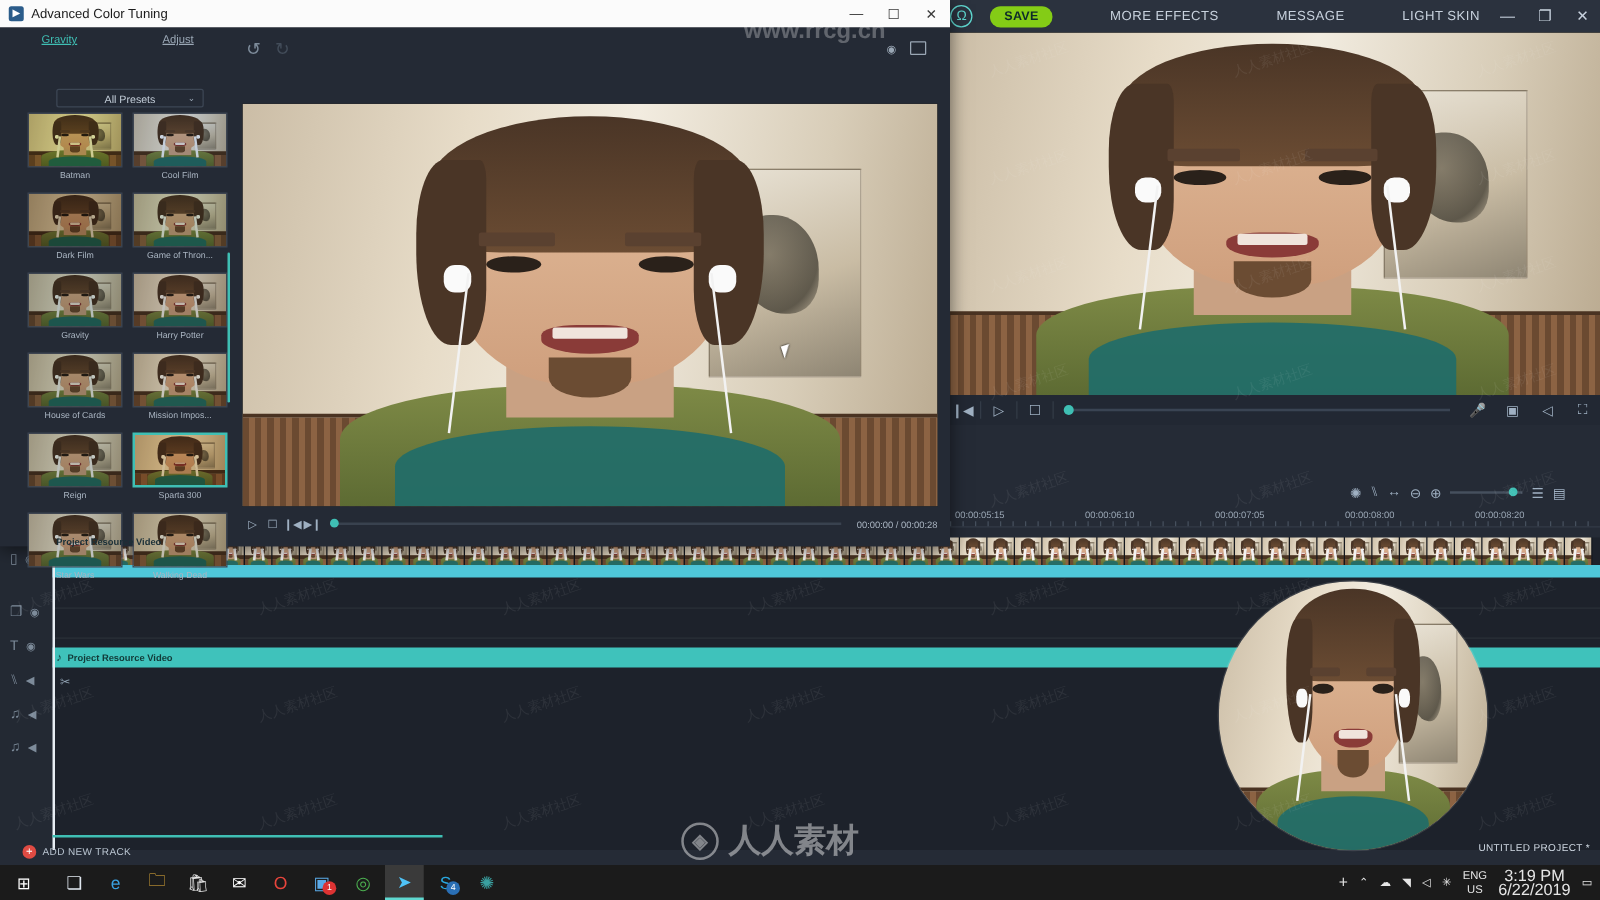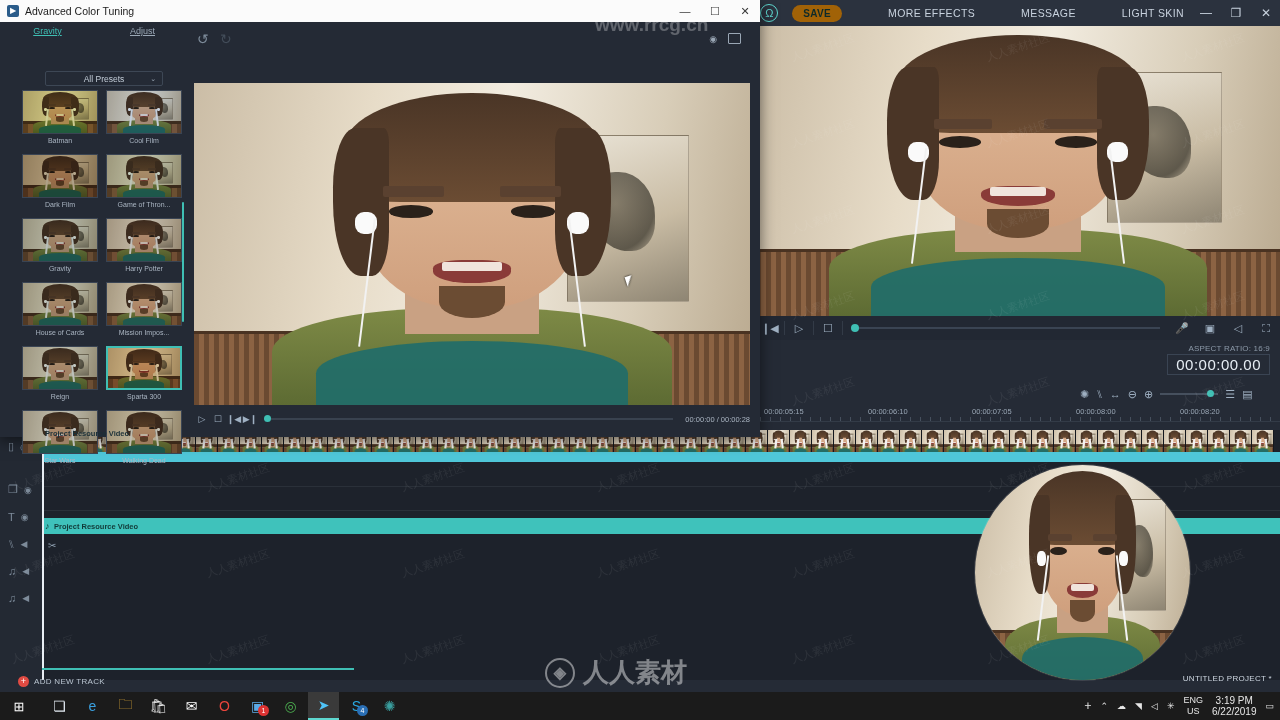--- a/index.html
+++ b/index.html
@@ -12,21 +12,21 @@
   .editor-root { position:absolute; inset:0; background:#252b36; }
 
   
   .topbar { position:absolute; left:0; top:0; width:1280px; height:26px;
     background:#2b323e; display:flex; align-items:center; }
   .topbar-right { position:absolute; right:6px; top:0; height:26px;
     display:flex; align-items:center; gap:14px; }
   .logo-circ { width:18px; height:18px; border-radius:50%;
     border:1.5px solid #5fd8d0; display:flex; align-items:center;
     justify-content:center; color:#5fd8d0; font-size:11px; }
-  .save-btn { background:#a16207; color:#0d2a2a; font-size:10px; font-weight:bold;
+  .save-btn { background:#84cc16; color:#0d2a2a; font-size:10px; font-weight:bold;
     padding:3px 11px; border-radius:9px; letter-spacing:.3px; }
   .tb-link { color:#c8d2de; font-size:10.5px; letter-spacing:.4px;padding-left:32px; }
   .winbtn { color:#c8d2de; font-size:12px; width:16px; text-align:center; }
 
   
   .preview-panel { position:absolute; left:756px; top:26px; width:524px; height:290px;
     background:#000; overflow:hidden; }
   .preview-img { position:absolute; inset:0; }
 
   .player-ctrl { position:absolute; left:756px; top:316px; width:524px; height:24px;
@@ -177,21 +177,21 @@
   .tb-icons { display:flex; align-items:center; gap:2px; margin-left:6px; }
   .tbi { width:31px; height:28px; display:flex; align-items:center;
     justify-content:center; font-size:14px; position:relative; }
   .tbi.active { background:#3a3a3a; border-bottom:2px solid #5fd8d0; }
   .badge { position:absolute; right:4px; bottom:4px; width:11px; height:11px;
     border-radius:50%; background:#d33; color:#fff; font-size:7px;
     display:flex; align-items:center; justify-content:center; }
   .badge.blue { background:#2a6fb5; }
   .tray { margin-left:auto; display:flex; align-items:center; gap:9px;
     padding-right:6px; color:#e6e6e6; font-size:9px; }
-  .clock { text-align:center; line-height:11px; font-size:10px; }
+  .clock { text-align:center; line-height:11px; font-size:13px; }
   .lang { text-align:center; line-height:11px; font-size:9px; }
 
   
   .wm { position:absolute; color:rgba(255,255,255,.09); font-weight:bold;
     pointer-events:none; }
   .wm-main { left:595px; top:14px; font-size:19px; color:rgba(255,255,255,.28); }
   .wm-big { left:545px; top:655px; font-size:26px; color:rgba(255,255,255,.45);
     display:flex; align-items:center; gap:8px; }
   .wm-circle { width:30px; height:30px; border-radius:50%;
     border:2px solid rgba(255,255,255,.45); display:flex; align-items:center;
@@ -307,24 +307,20 @@
       <div class="pc-sep"></div>
       <div class="scrub">
           <div class="scrub-dot"></div>
         </div>
       <div class="pc-ico">🎤</div>
       <div class="pc-ico">▣</div>
       <div class="pc-ico">◁</div>
       <div class="pc-ico">⛶</div>
     </div>
 
-    <div class="aspect-row">
-      <div class="aspect-lbl">ASPECT RATIO: 16:9</div>
-      <div class="tc-box">00:00:00.00</div>
-    </div>
 
     <div class="tl-tools">
       <span class="tl-ico">✺</span>
       <span class="tl-ico">⑊</span>
       <span class="tl-ico">↔</span>
       <span class="tl-ico">⊖</span>
       <span class="tl-ico">⊕</span>
       <span style="width:58px;height:2px;background:#46505e;position:relative;">
         <span style="position:absolute;right:4px;top:-3px;width:7px;height:7px;border-radius:50%;background:#3fbfb4;"></span>
       </span>

